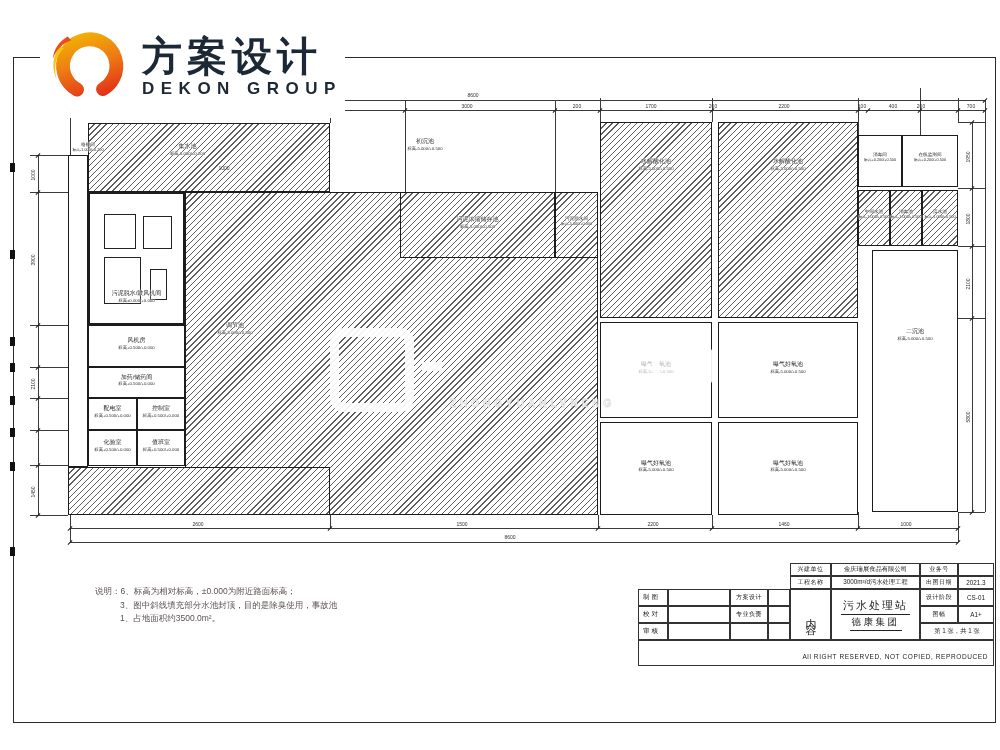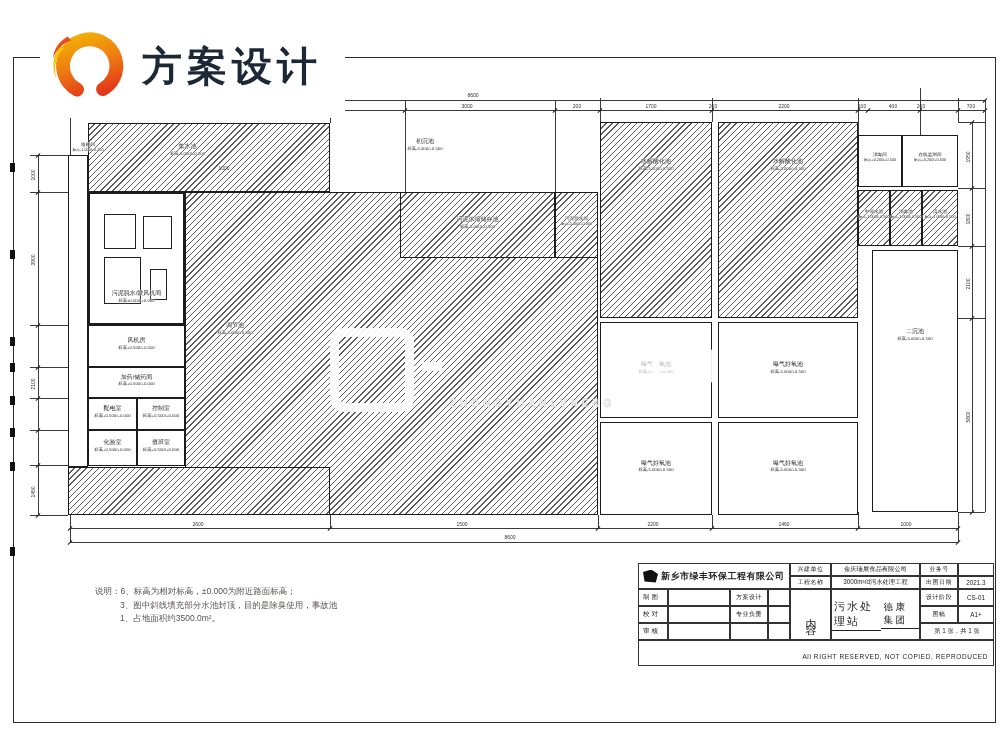--- a/index.html
+++ b/index.html
@@ -48,21 +48,21 @@
   #tb{left:638px;top:563px;width:356px;height:103px;z-index:40;background:#fff;}
   .tc{position:absolute;box-sizing:border-box;border:0.7px solid #333;overflow:hidden;
       display:flex;align-items:center;}
   .tc.lab{font-size:6px;letter-spacing:0.5px;justify-content:center;color:#222;}
   .tc.val{font-size:6.3px;justify-content:center;color:#222;}
   .tc.rowlab{font-size:6.5px;letter-spacing:2px;padding-left:4px;}
   #tb-company{font-size:9px;font-weight:bold;letter-spacing:0.5px;}
   #tb-glyph{width:15px;height:13px;background:#111;margin:0 3px 0 4px;flex:0 0 auto;
             clip-path:polygon(0 20%,55% 0,100% 35%,85% 100%,10% 92%);}
   #tb-content{font-size:11px;letter-spacing:1px;flex-direction:column;justify-content:center;gap:4px;}
-  #tb-title{flex-direction:row;justify-content:center;}
+  #tb-title{flex-direction:column;justify-content:center;}
   #tb-title .t1{font-size:11px;letter-spacing:2px;border-bottom:1px solid #222;padding:0 2px 1px;}
   #tb-title .t2{font-size:9.5px;letter-spacing:2.5px;border-bottom:1px solid #222;padding:1px 2px 1px;}
   #tb-copy{font-size:6.5px;letter-spacing:0.6px;justify-content:flex-end;padding-right:5px;color:#222;
            align-items:flex-end;padding-bottom:5px;}
 </style>
 </head>
 <body>
 
 <div class="abs" id="frame"></div>
 
@@ -314,34 +314,31 @@
           <stop offset="0.45" stop-color="#ee7d12"></stop>
           <stop offset="1" stop-color="#e0251c"></stop>
       </linearGradient>
     </defs>
     <circle cx="54" cy="50" r="29" fill="none" stroke="url(#lg1)" stroke-width="15" stroke-dasharray="152 40" stroke-linecap="round" transform="rotate(118 54 50)"></circle>
     <path d="M22,28 C14,38 12,52 18,64 C14,50 18,38 26,31 Z" fill="#f6c40a"></path>
     <path d="M30,18 C20,24 15,32 14,42 C18,32 25,25 34,22 Z" fill="#e84d1c"></path>
   </svg>
   <div id="logo-text">
     <div id="logo-cn">方案设计</div>
+    <div id="logo-en">DEKON GROUP</div>
   </div>
 </div>
 
 <div class="abs" id="notes">
   <div>说明：6、标高为相对标高，±0.000为附近路面标高；</div>
   <div class="ind">3、图中斜线填充部分水池封顶，目的是除臭使用，事故池</div>
   <div class="ind">1、占地面积约3500.0m²。</div>
 </div>
 
 <div class="abs" id="tb">
-  <div class="tc" style="left:0;top:0;width:152px;height:26px;">
-    <span id="tb-glyph"></span>
-    <span id="tb-company">新乡市绿丰环保工程有限公司</span>
-  </div>
   <div class="tc lab" style="left:152px;top:0;width:41px;height:13px;">兴建单位</div>
   <div class="tc val" style="left:193px;top:0;width:89px;height:13px;">金庆瑞展食品有限公司</div>
   <div class="tc lab" style="left:282px;top:0;width:38px;height:13px;">业务号</div>
   <div class="tc val" style="left:320px;top:0;width:36px;height:13px;"></div>
   <div class="tc lab" style="left:152px;top:13px;width:41px;height:13px;">工程名称</div>
   <div class="tc val" style="left:193px;top:13px;width:89px;height:13px;">3000m³/d污水处理工程</div>
   <div class="tc lab" style="left:282px;top:13px;width:38px;height:13px;">出图日期</div>
   <div class="tc val" style="left:320px;top:13px;width:36px;height:13px;">2021.3</div>
 
   <div class="tc rowlab" style="left:0;top:26px;width:30px;height:17px;">制图</div>

